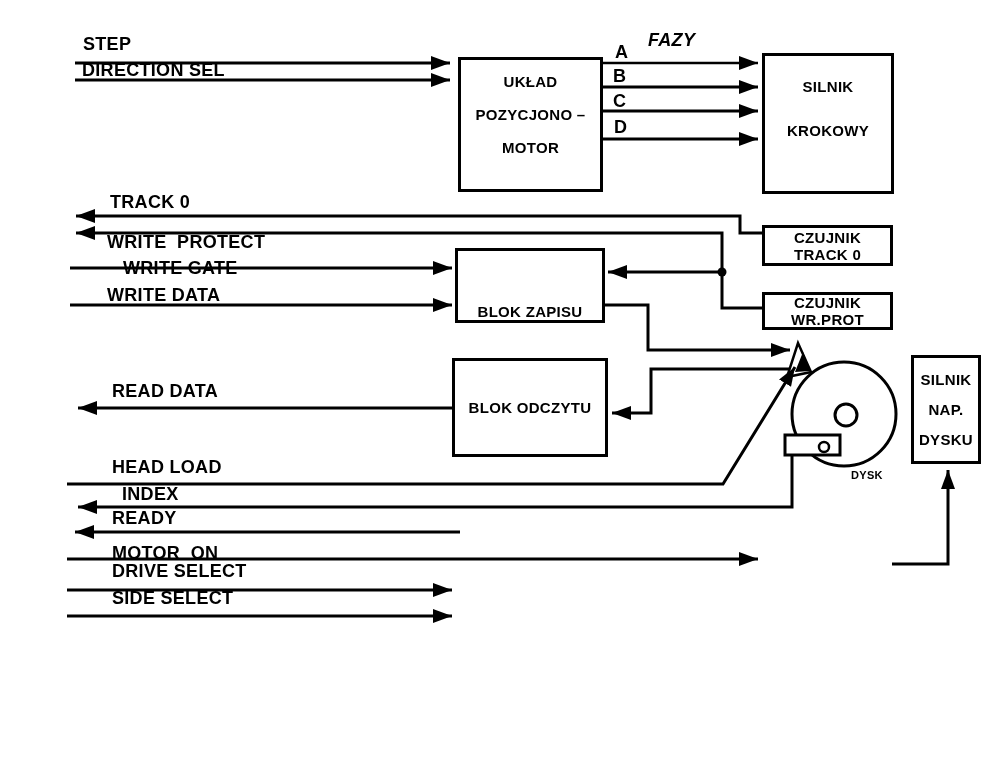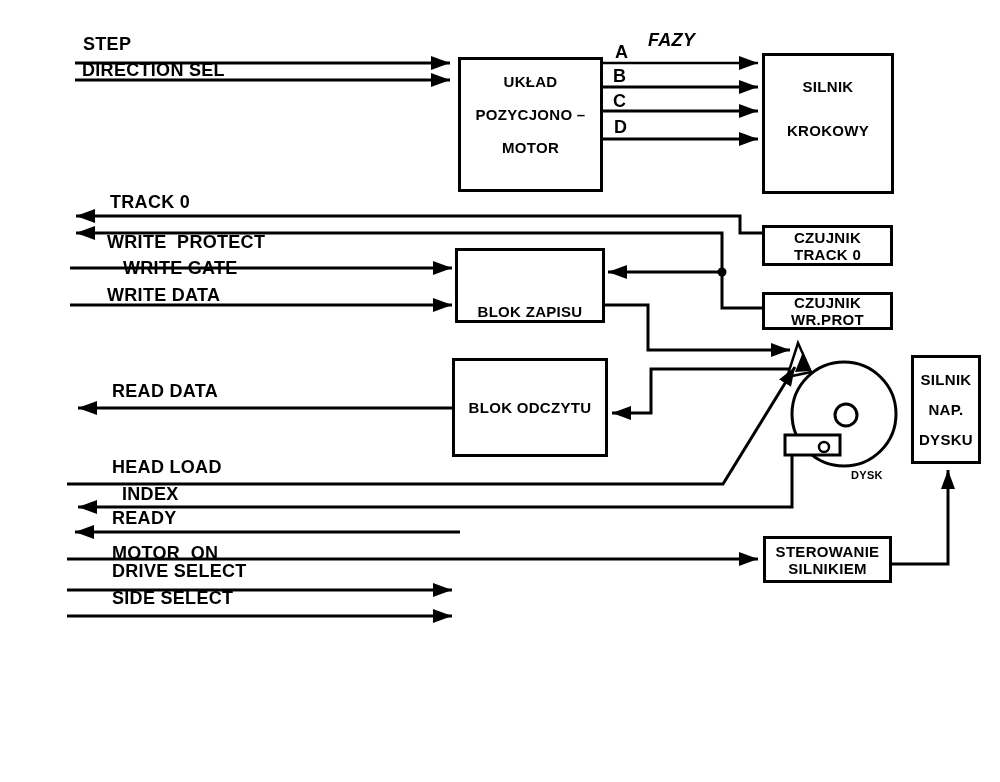--- a/index.html
+++ b/index.html
@@ -94,24 +94,20 @@
   </div>
 
   <div class="box" style="left:455px;top:248px;width:150px;height:75px;justify-content:flex-end;">
     <span>BLOK ZAPISU</span>
   </div>
 
   <div class="box" style="left:452px;top:358px;width:156px;height:99px;justify-content:center;">
     <span>BLOK ODCZYTU</span>
   </div>
 
-  <div class="box" style="left:763px;top:536px;width:129px;height:47px;justify-content:center;">
-    <span>STEROWANIE</span>
-    <span>SILNIKIEM</span>
-  </div>
 
   <div class="box" style="left:911px;top:355px;width:70px;height:109px;justify-content:space-evenly;">
     <span>SILNIK</span>
     <span>NAP.</span>
     <span>DYSKU</span>
   </div>
 
   <span class="lbl" style="left:83px;top:37px;">STEP</span>
   <span class="lbl" style="left:82px;top:63px;">DIRECTION SEL</span>
   <span class="lbl" style="left:110px;top:195px;">TRACK 0</span>

